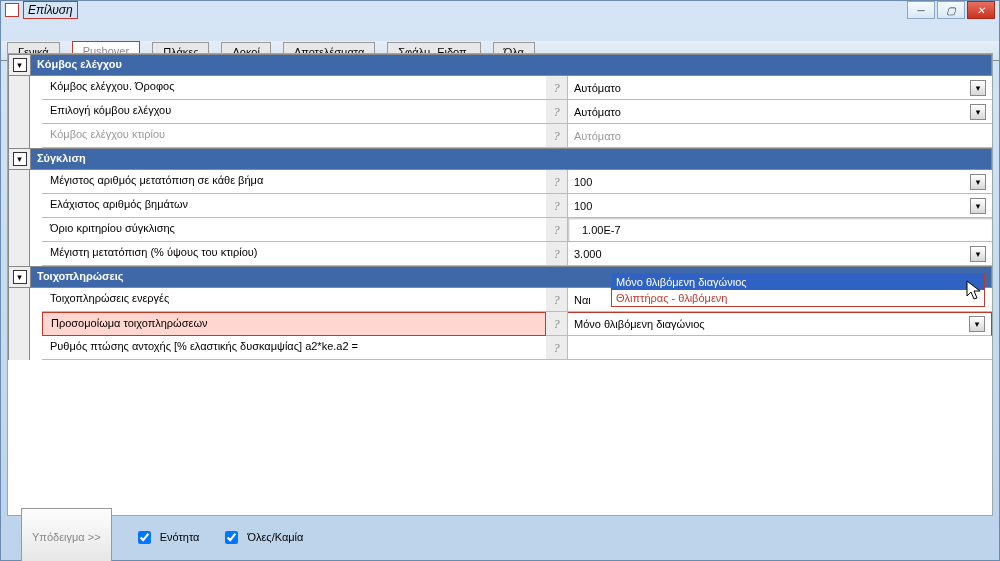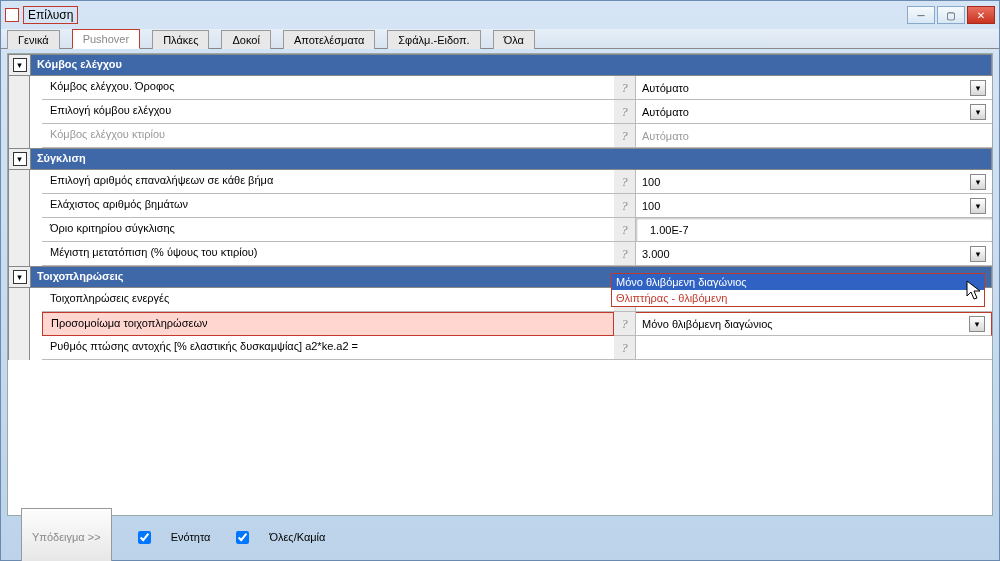--- a/index.html
+++ b/index.html
@@ -6,23 +6,24 @@
   html, body { width: 1000px; height: 561px; overflow: hidden; font-family: Tahoma, Arial, sans-serif; font-size: 11px; }
 
   .window {
     width: 1000px; height: 561px;
     background: linear-gradient(to bottom, #d6e5f5 0%, #bcd3ea 100%);
     border: 1px solid #6b8aaf;
     position: relative;
   }
 
   .titlebar {
-    height: 28px;
-    display: flex; align-items: center; justify-content: space-between;
+    height: 40px;
+    display: flex; align-items: flex-start; justify-content: space-between;
     padding: 0 4px;
+    font-style: italic;
   }
   .title-left { display: flex; align-items: center; gap: 4px; }
   .title-icon {
     width: 14px; height: 14px;
     background: #fff; border: 1px solid #c0392b;
     display: inline-block;
   }
   .title-text {
     font-size: 12px; color: #000;
     border: 1px solid #c0392b;
@@ -99,21 +100,21 @@
     border-bottom: 1px solid #bbb;
     margin-left: 12px;
   }
   .cell-help {
     width: 22px; background: #ececec;
     border-bottom: 1px solid #bbb; border-right: 1px solid #bbb;
     display: flex; align-items: center; justify-content: center;
     color: #888; font-style: italic; font-family: "Times New Roman", serif; font-size: 13px;
   }
   .cell-value {
-    width: 356px;
+    width: 424px;
     padding: 3px 6px;
     border-bottom: 1px solid #bbb;
     background: #fff;
     display: flex; align-items: center; justify-content: space-between;
   }
   .cell-value.editor {
     box-shadow: inset 1px 1px 2px rgba(0,0,0,.25);
     padding-left: 14px;
   }
   .cell-value .dd-arrow {
@@ -141,21 +142,21 @@
     position: absolute; left: 6px; right: 6px; bottom: 6px; height: 34px;
     display: flex; align-items: center; gap: 26px;
     padding-left: 14px;
   }
   .footer button {
     padding: 22px 10px; color: #888;
     background: linear-gradient(#fdfdfd, #e5e5e5);
     border: 1px solid #999;
     font-size: 11px;
   }
-  .chk { display: flex; align-items: center; gap: 20px; }
+  .chk { display: flex; align-items: center; gap: 9px; }
   .chk input { width: 13px; height: 13px; }
 
   svg.cursor-svg { position: absolute; right: 8px; top: 226px; z-index: 11; }
 </style>
 </head>
 <body>
 
 <div class="window">
 
   <div class="titlebar">
@@ -219,21 +220,21 @@
 
     <div class="group">
       <div class="group-header">
         <div class="chevron-cell">
             <div class="chevron">▾</div>
           </div>
         <div class="group-title">Σύγκλιση</div>
       </div>
       <div class="row">
         <div class="spacer"></div>
-        <div class="cell-label">Επιλογή αριθμός επαναλήψεων σε κάθε βήμα</div>
+        <div class="cell-label">Μέγιστος αριθμός μετατόπιση σε κάθε βήμα</div>
         <div class="cell-help">?</div>
         <div class="cell-value">
           <span>100</span>
           <span class="dd-arrow">▾</span>
         </div>
       </div>
       <div class="row">
         <div class="spacer"></div>
         <div class="cell-label">Ελάχιστος αριθμός βημάτων</div>
         <div class="cell-help">?</div>

